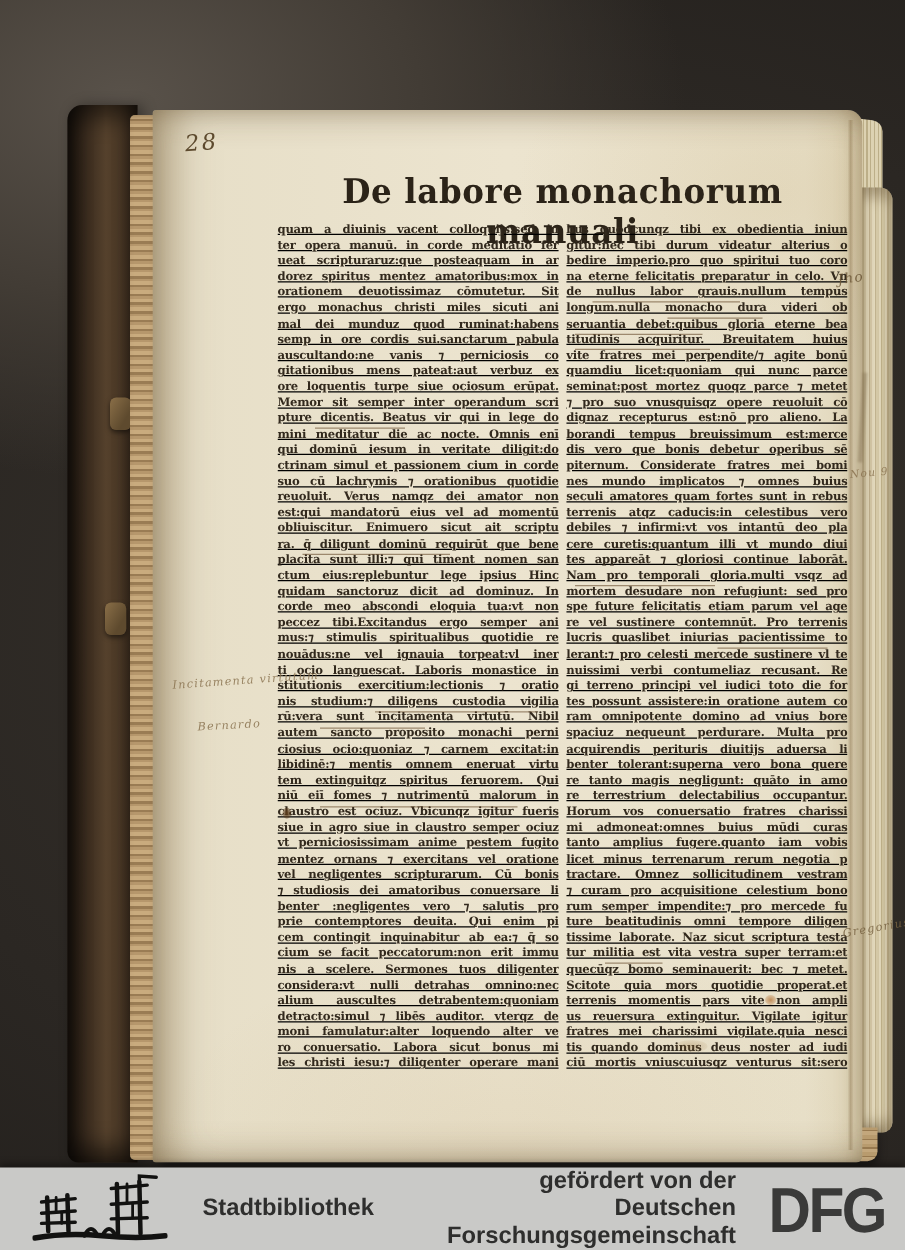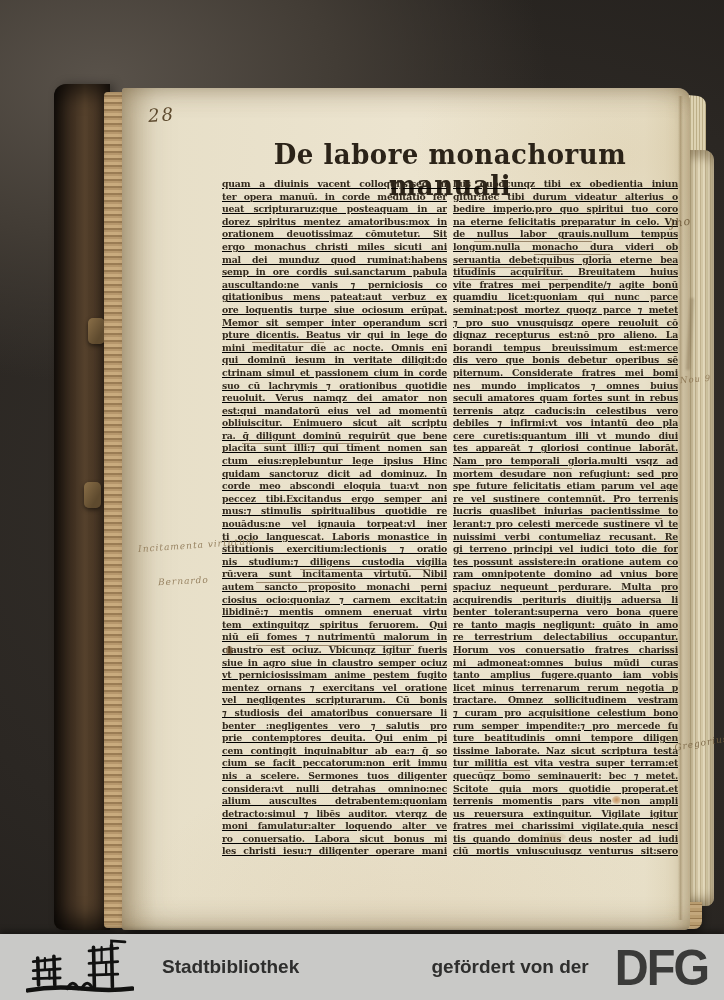--- a/index.html
+++ b/index.html
@@ -241,16 +241,17 @@
       <path d="M84 8 L84 24 M89 25 L89 38" stroke-width="2.5"></path>
       <path d="M95 6 L95 1 L110 2" stroke-width="3"></path>
       <path d="M46 54 q 6 -12 12 0 M62 54 q 6 -12 12 0" stroke-width="3.5"></path>
     </svg>
     <div class="lib-name">
       <div>Stadtbibliothek</div>
     </div>
     <div class="spacer"></div>
     <div class="funding">
       <div>gefördert von der</div>
+      <div>Deutschen Forschungsgemeinschaft</div>
     </div>
     <div class="dfg">DFG</div>
   </div>
 </div>
 
 </body></html>

